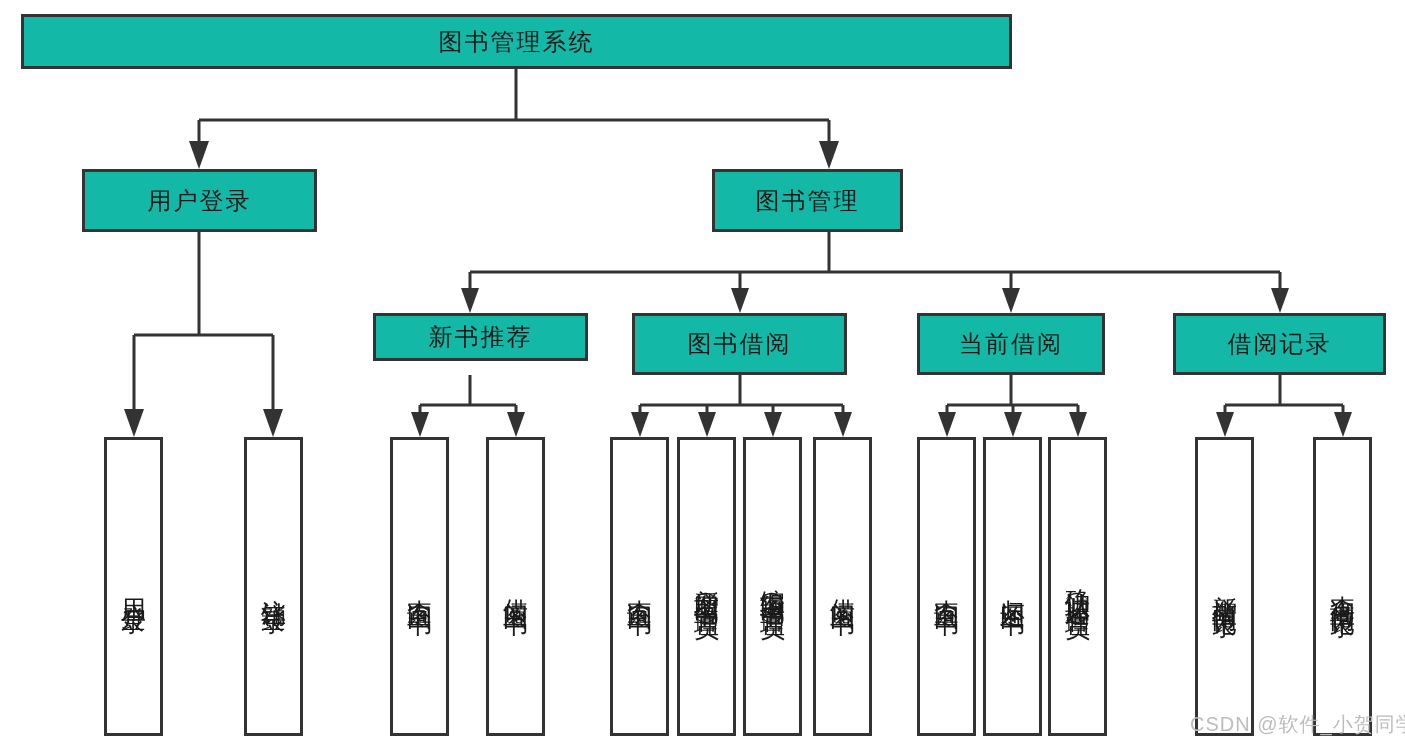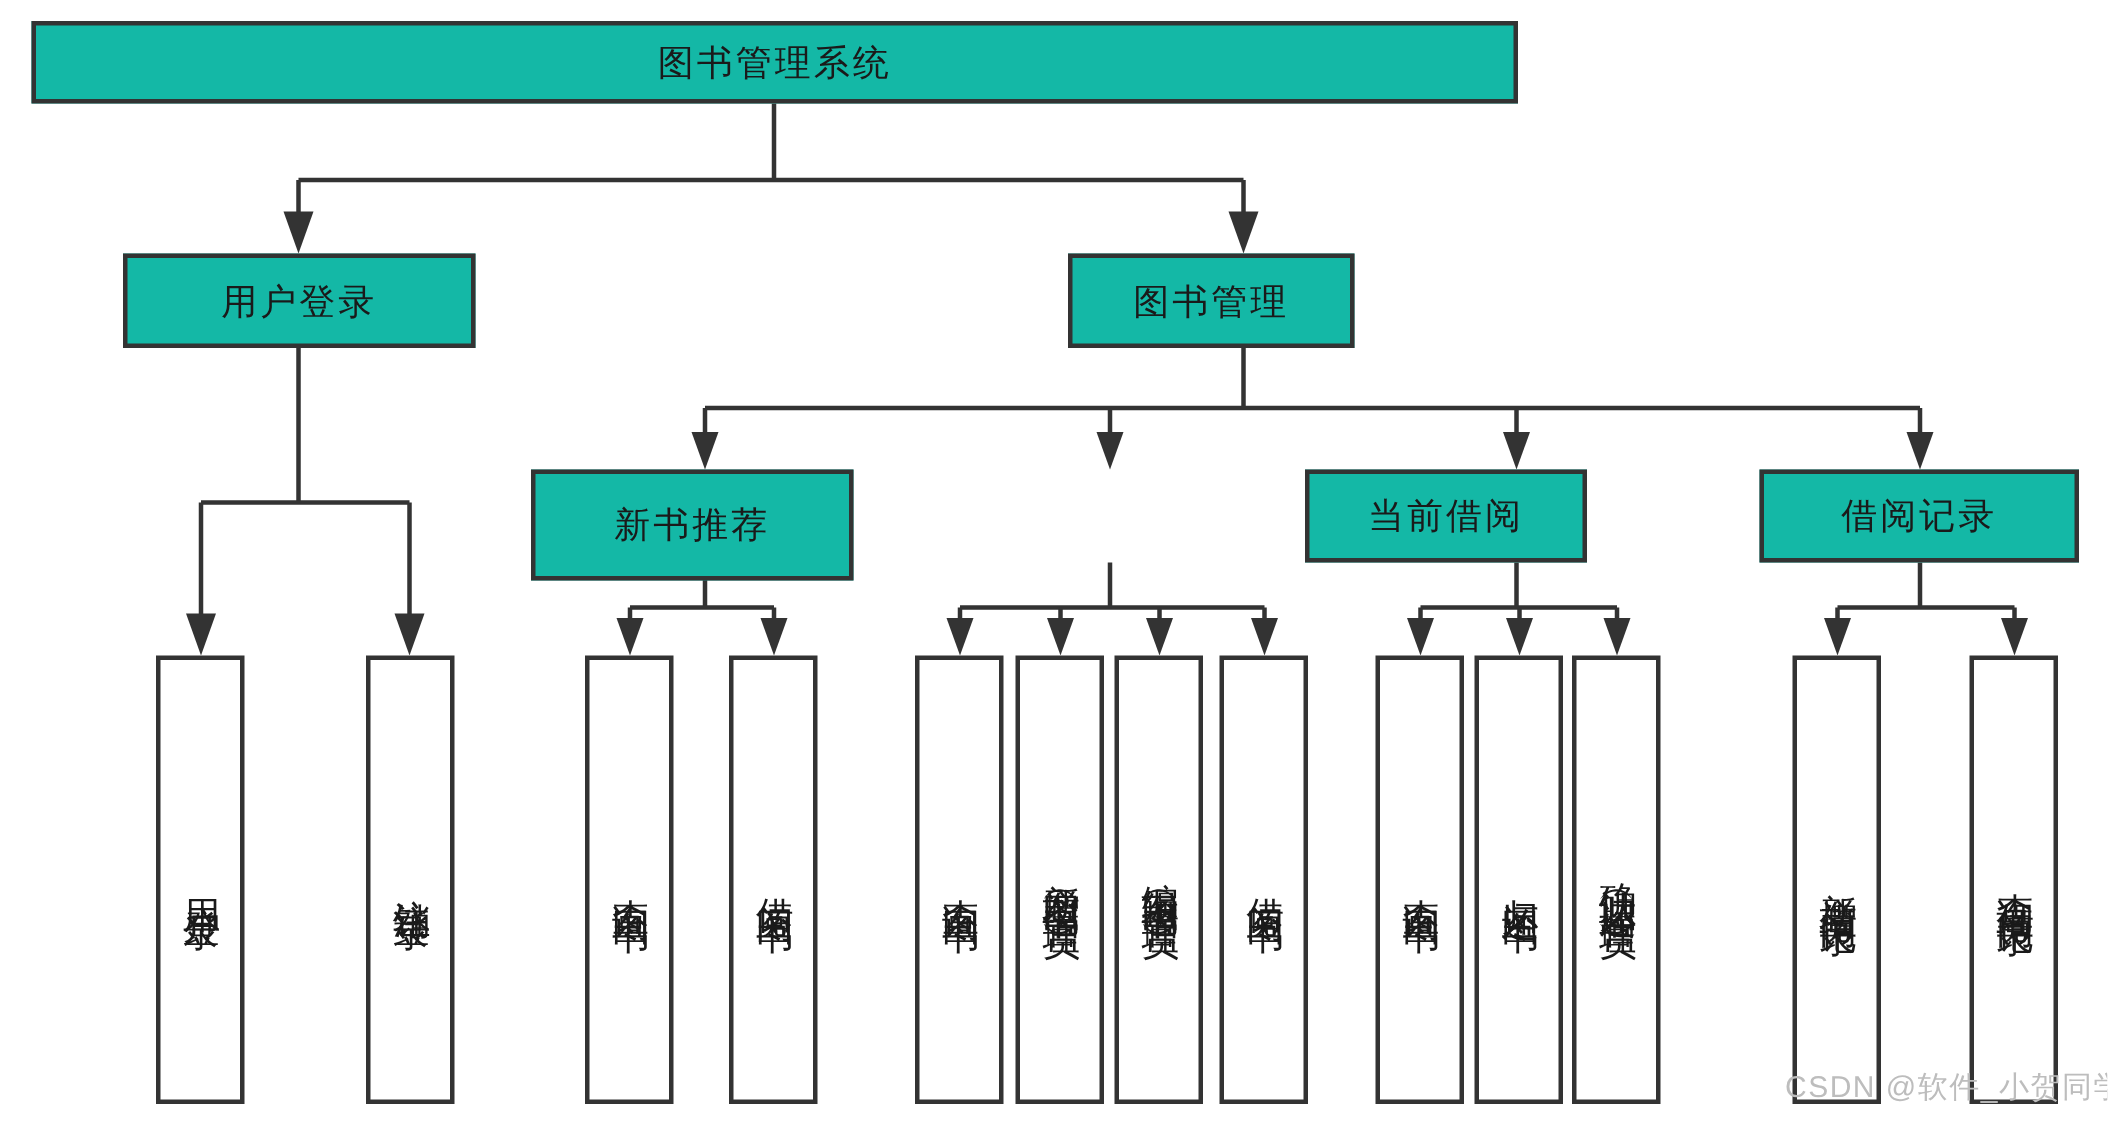--- a/index.html
+++ b/index.html
@@ -94,22 +94,23 @@
     <path d="M1280 375 V405 M1225 405 H1343 M1225 405 V417 M1343 405 V417"></path>
     <polygon points="1216,412 1234,412 1225,437"></polygon>
     <polygon points="1334,412 1352,412 1343,437"></polygon>
   </svg>
 
   <div class="node" style="left:21px;top:14px;width:991px;height:55px;">图书管理系统</div>
 
   <div class="node" style="left:82px;top:169px;width:235px;height:63px;">用户登录</div>
   <div class="node" style="left:712px;top:169px;width:191px;height:63px;">图书管理</div>
 
-  <div class="node" style="left:354px;top:313px;width:215px;height:74px;">新书推荐</div>
-  <div class="node" style="left:870px;top:313px;width:188px;height:62px;font-family:Liberation Mono, monospace;">当前借阅</div>
+  <div class="node" style="left:373px;top:313px;width:215px;height:48px;">新书推荐</div>
+  <div class="node" style="left:632px;top:313px;width:215px;height:62px;">图书借阅</div>
+  <div class="node" style="left:917px;top:313px;width:188px;height:62px;font-family:Liberation Mono, monospace;">当前借阅</div>
   <div class="node" style="left:1173px;top:313px;width:213px;height:62px;">借阅记录</div>
 
   <div class="leaf" style="left:104px;">
     <span>用户登录</span>
   </div>
   <div class="leaf" style="left:244px;">
     <span>注销登录</span>
   </div>
 
   <div class="leaf" style="left:390px;">

